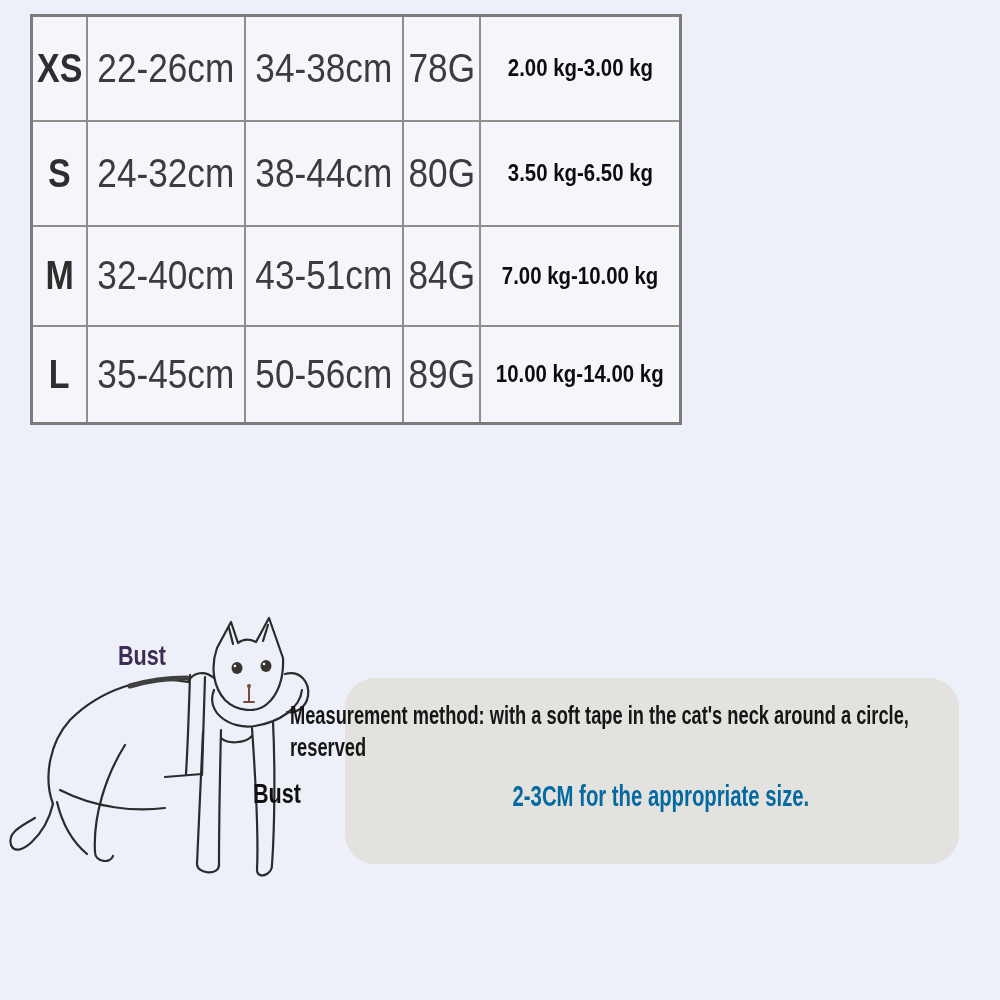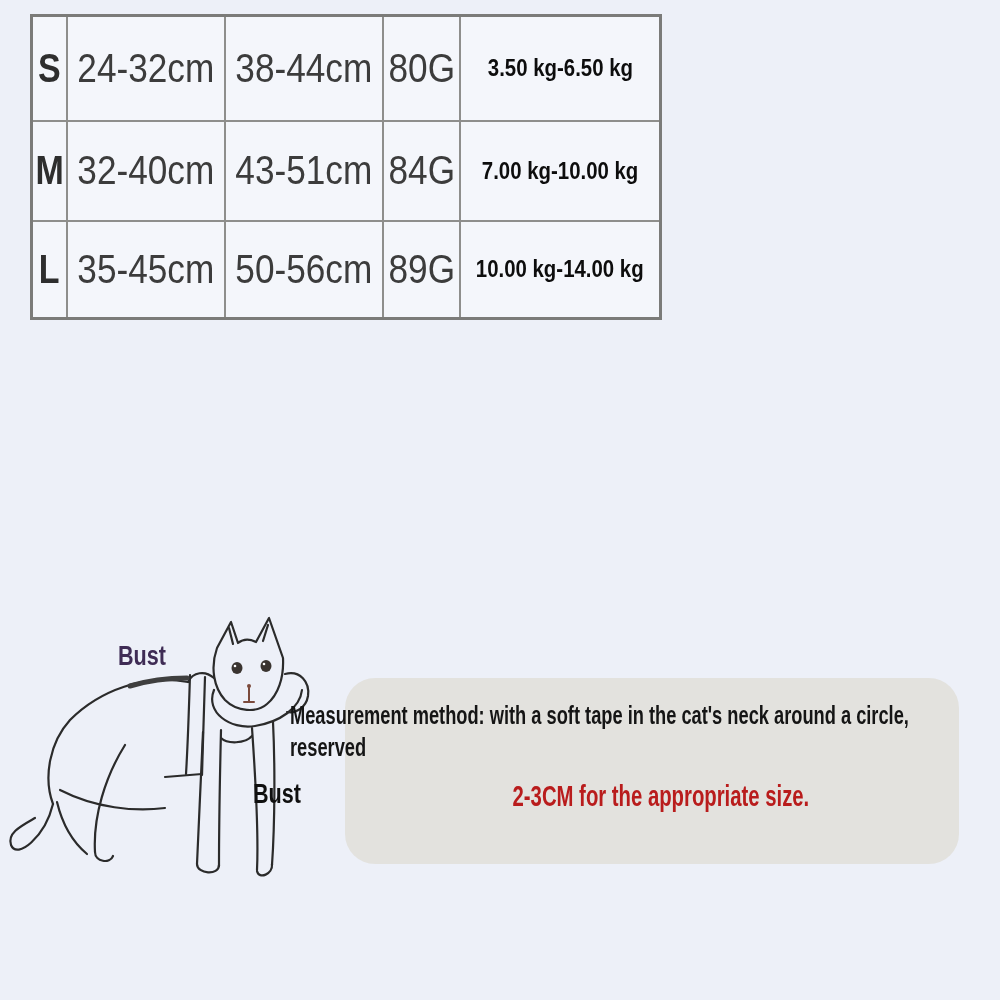--- a/index.html
+++ b/index.html
@@ -42,36 +42,43 @@
   }
   .note-line{
     position:absolute;left:290px;
     font-weight:bold;font-size:25px;color:#151515;white-space:nowrap;
     transform:scaleX(.73);transform-origin:left center;
   }
   .note-line1{top:701px;}
   .note-line2{top:733px;}
   .note-line3{
     position:absolute;left:345px;top:780px;width:632px;text-align:center;
-    font-weight:bold;font-size:29px;color:#b91c1c;
+    font-weight:bold;font-size:29px;color:#0369a1;
   }
   .note-line3 span{display:inline-block;transform:scaleX(.7);transform-origin:center;white-space:nowrap;}
   .bust-label{
     position:absolute;font-weight:bold;white-space:nowrap;
     transform:scaleX(.8);transform-origin:left center;
   }
   .bust-upper{left:118px;top:641px;font-size:27px;color:#3f2c55;}
   .bust-lower{left:253px;top:779px;font-size:27px;color:#101010;}
   .cat-wrap{position:absolute;left:5px;top:612px;width:330px;height:266px;}
 </style>
 </head>
 <body>
 
 <table class="size-table">
   <tbody>
+  <tr class="r0">
+    <td><span class="size-txt">XS</span></td>
+    <td><span class="val-txt">22-26cm</span></td>
+    <td><span class="val-txt">34-38cm</span></td>
+    <td><span class="val-txt">78G</span></td>
+    <td><span class="sug-txt">2.00 kg-3.00 kg</span></td>
+  </tr>
   <tr class="r1">
     <td><span class="size-txt">S</span></td>
     <td><span class="val-txt">24-32cm</span></td>
     <td><span class="val-txt">38-44cm</span></td>
     <td><span class="val-txt">80G</span></td>
     <td><span class="sug-txt">3.50 kg-6.50 kg</span></td>
   </tr>
   <tr class="r2">
     <td><span class="size-txt">M</span></td>
     <td><span class="val-txt">32-40cm</span></td>

